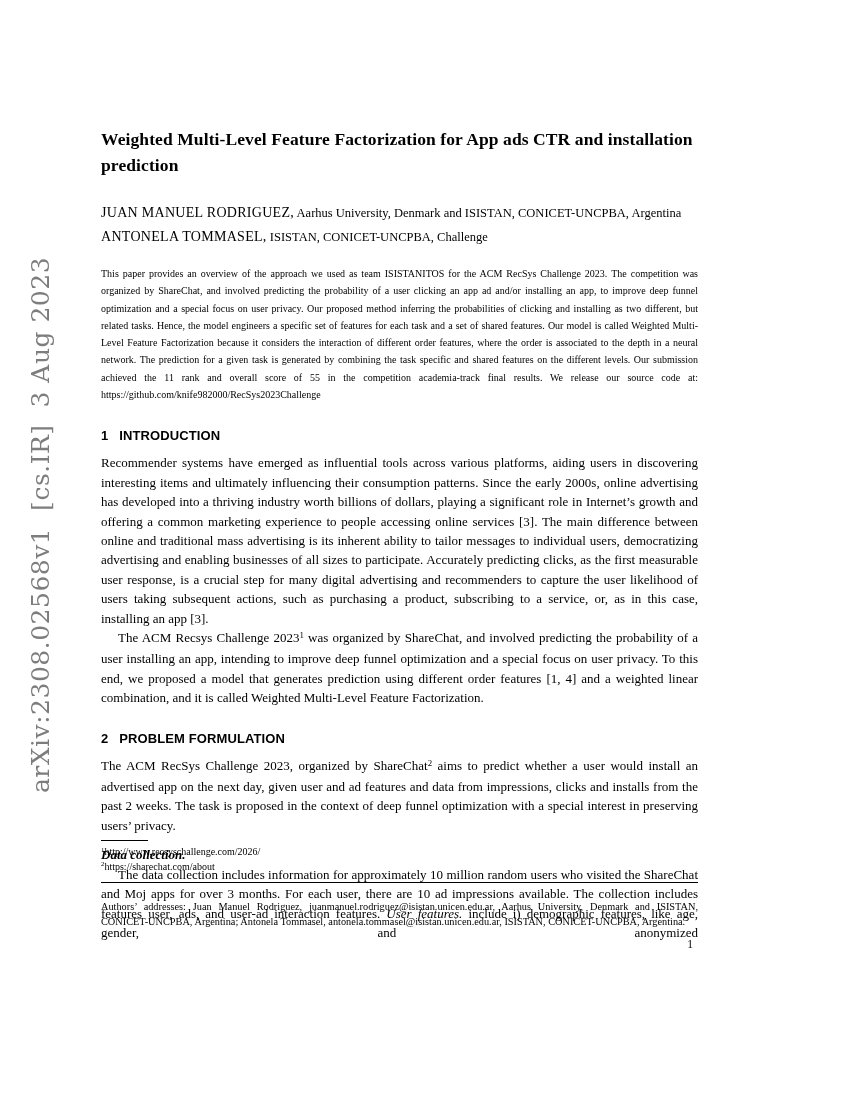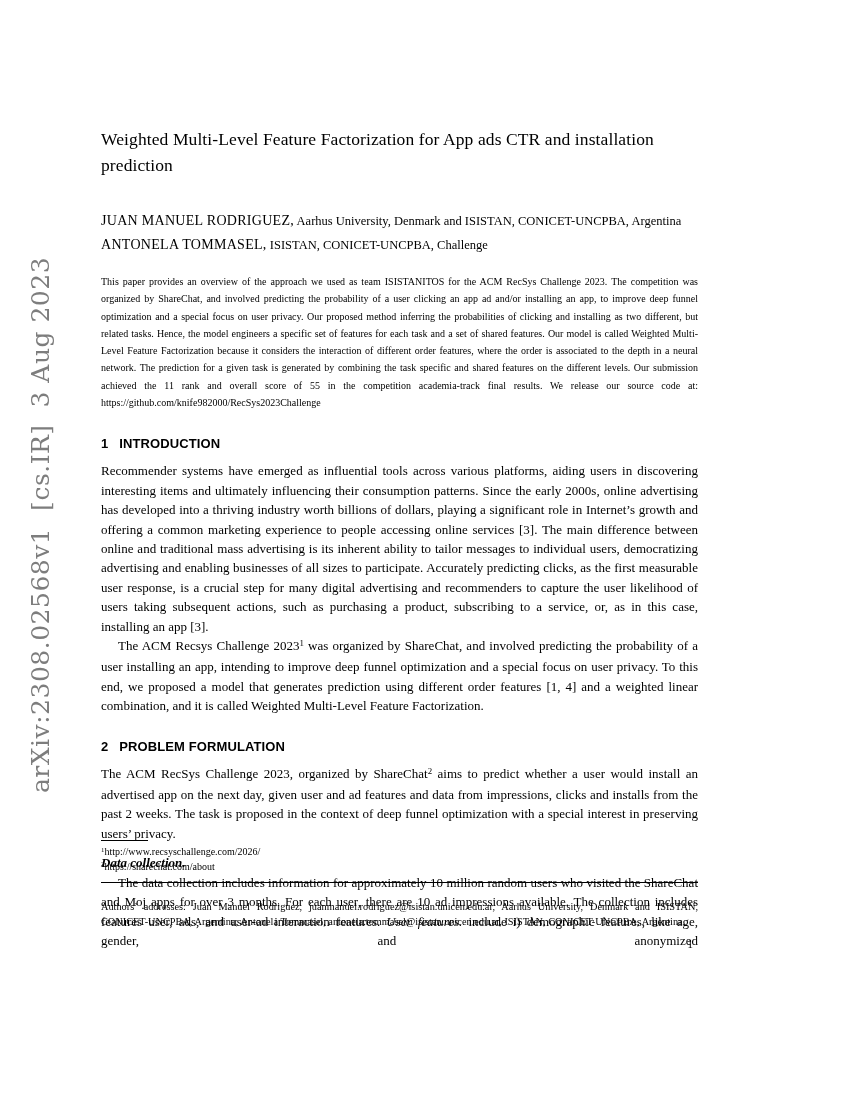--- a/index.html
+++ b/index.html
@@ -28,25 +28,25 @@
     letter-spacing: 0.5px;
   }
   .content {
     position: absolute;
     left: 101px; top: 0;
     width: 597px;
   }
   .title {
     padding-top: 126px;
     font-size: 17.5px;
-    font-weight: normal;
+    font-weight: bold;
     line-height: 26px;
     letter-spacing: 0.1px;
   }
-  .authors { margin-top: 31px; }
+  .authors { margin-top: 23px; }
   .author-line { font-size: 12.5px; line-height: 23px; }
   .author-name { font-size: 14px; letter-spacing: 0.3px; }
   .abstract {
     margin-top: 16px;
     font-size: 10px;
     line-height: 17.3px;
     text-align: justify;
   }
   .sec-heading {
     font-family: "Liberation Sans", sans-serif;

